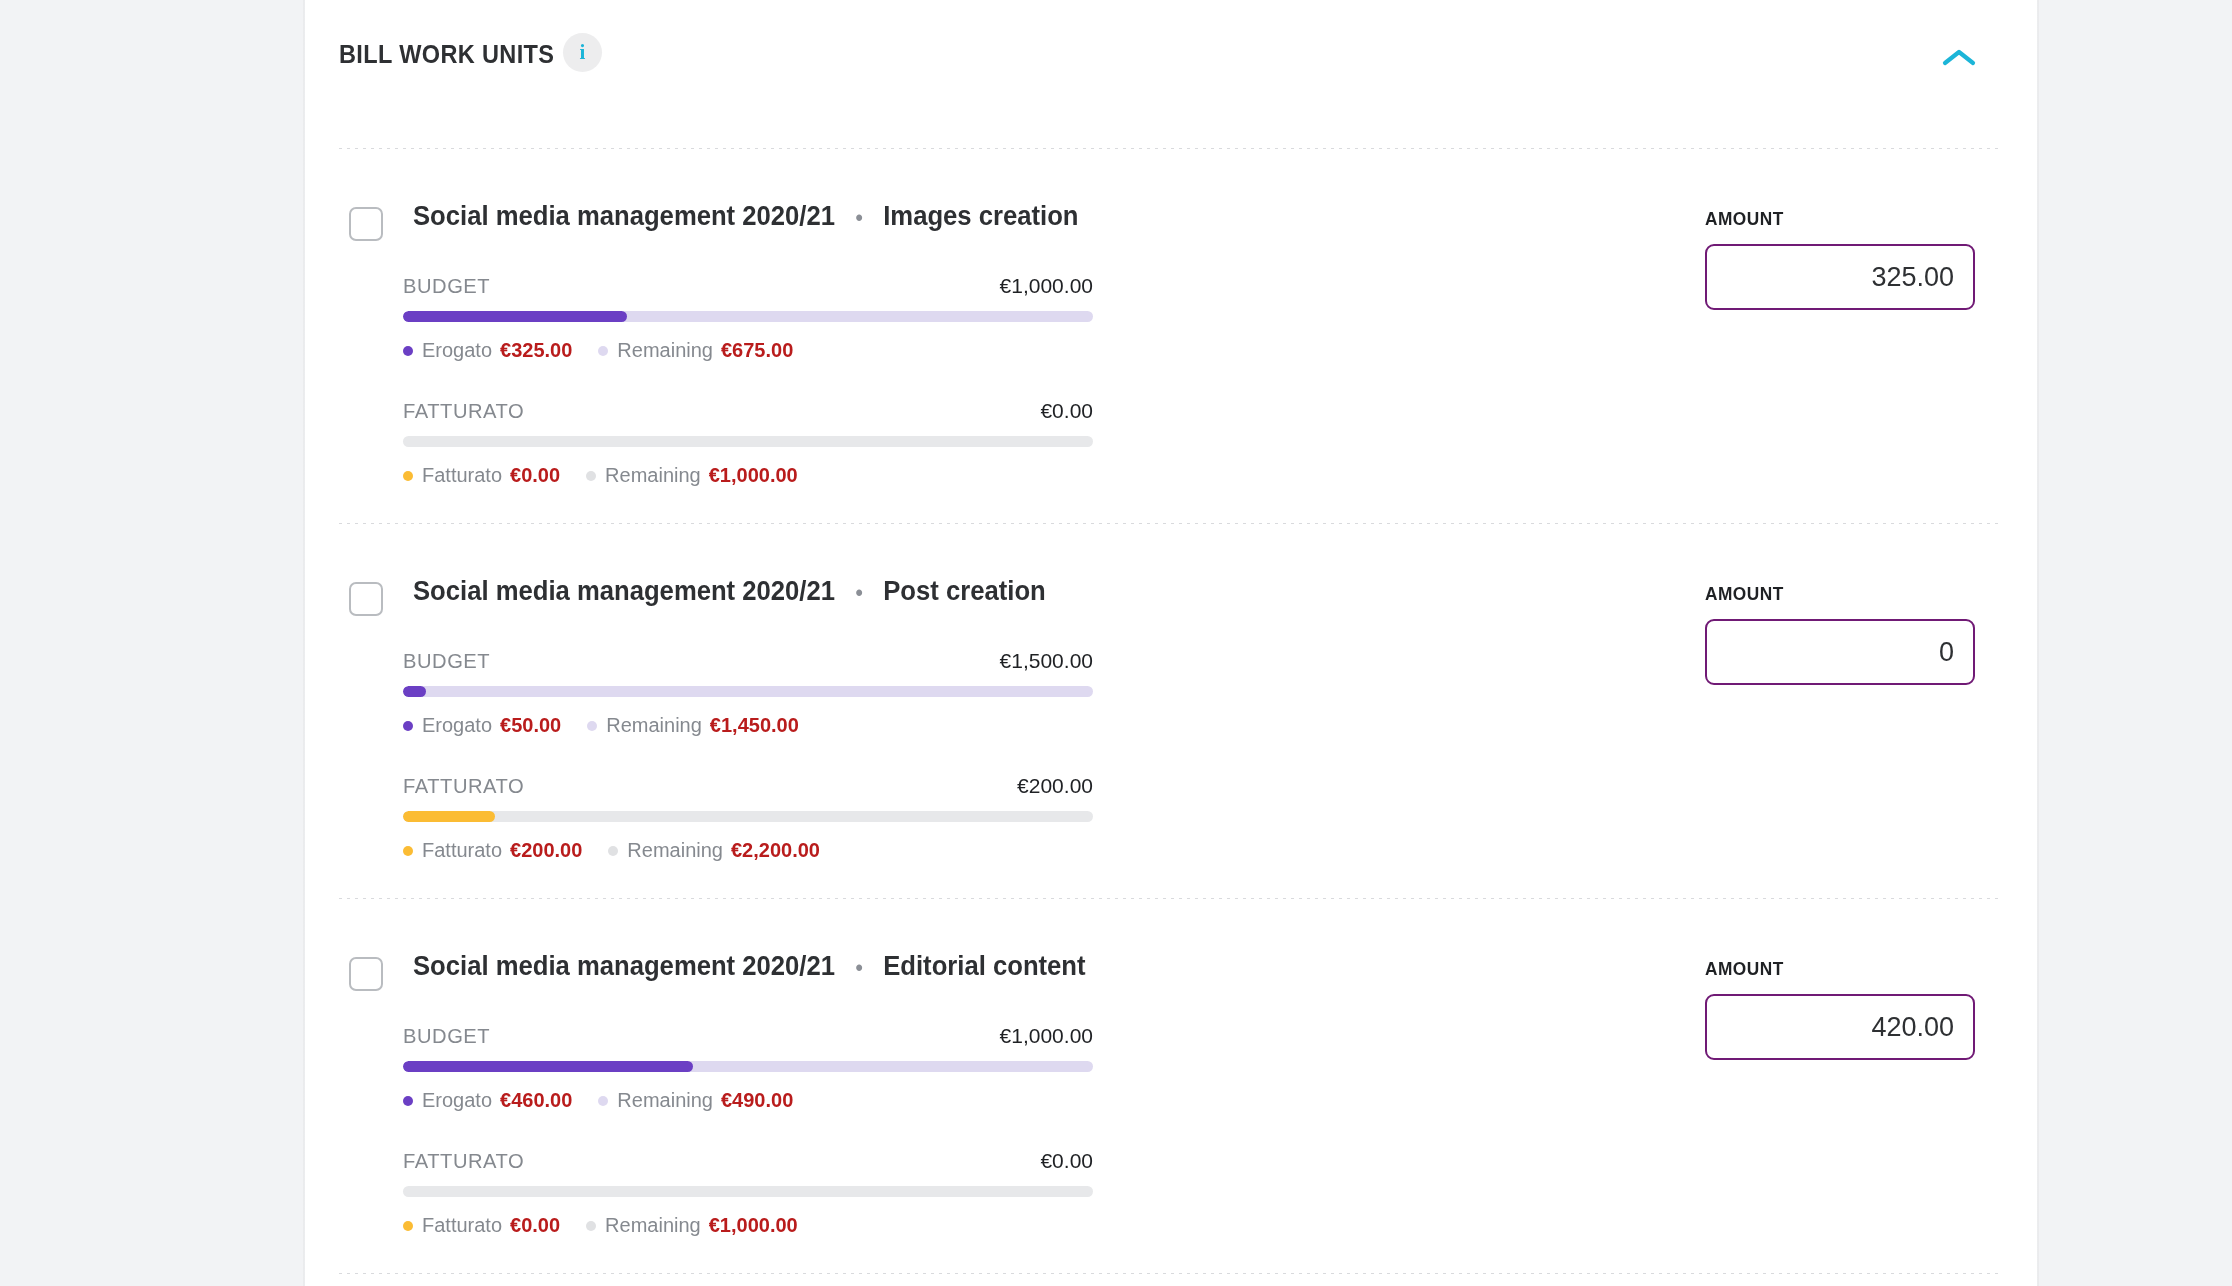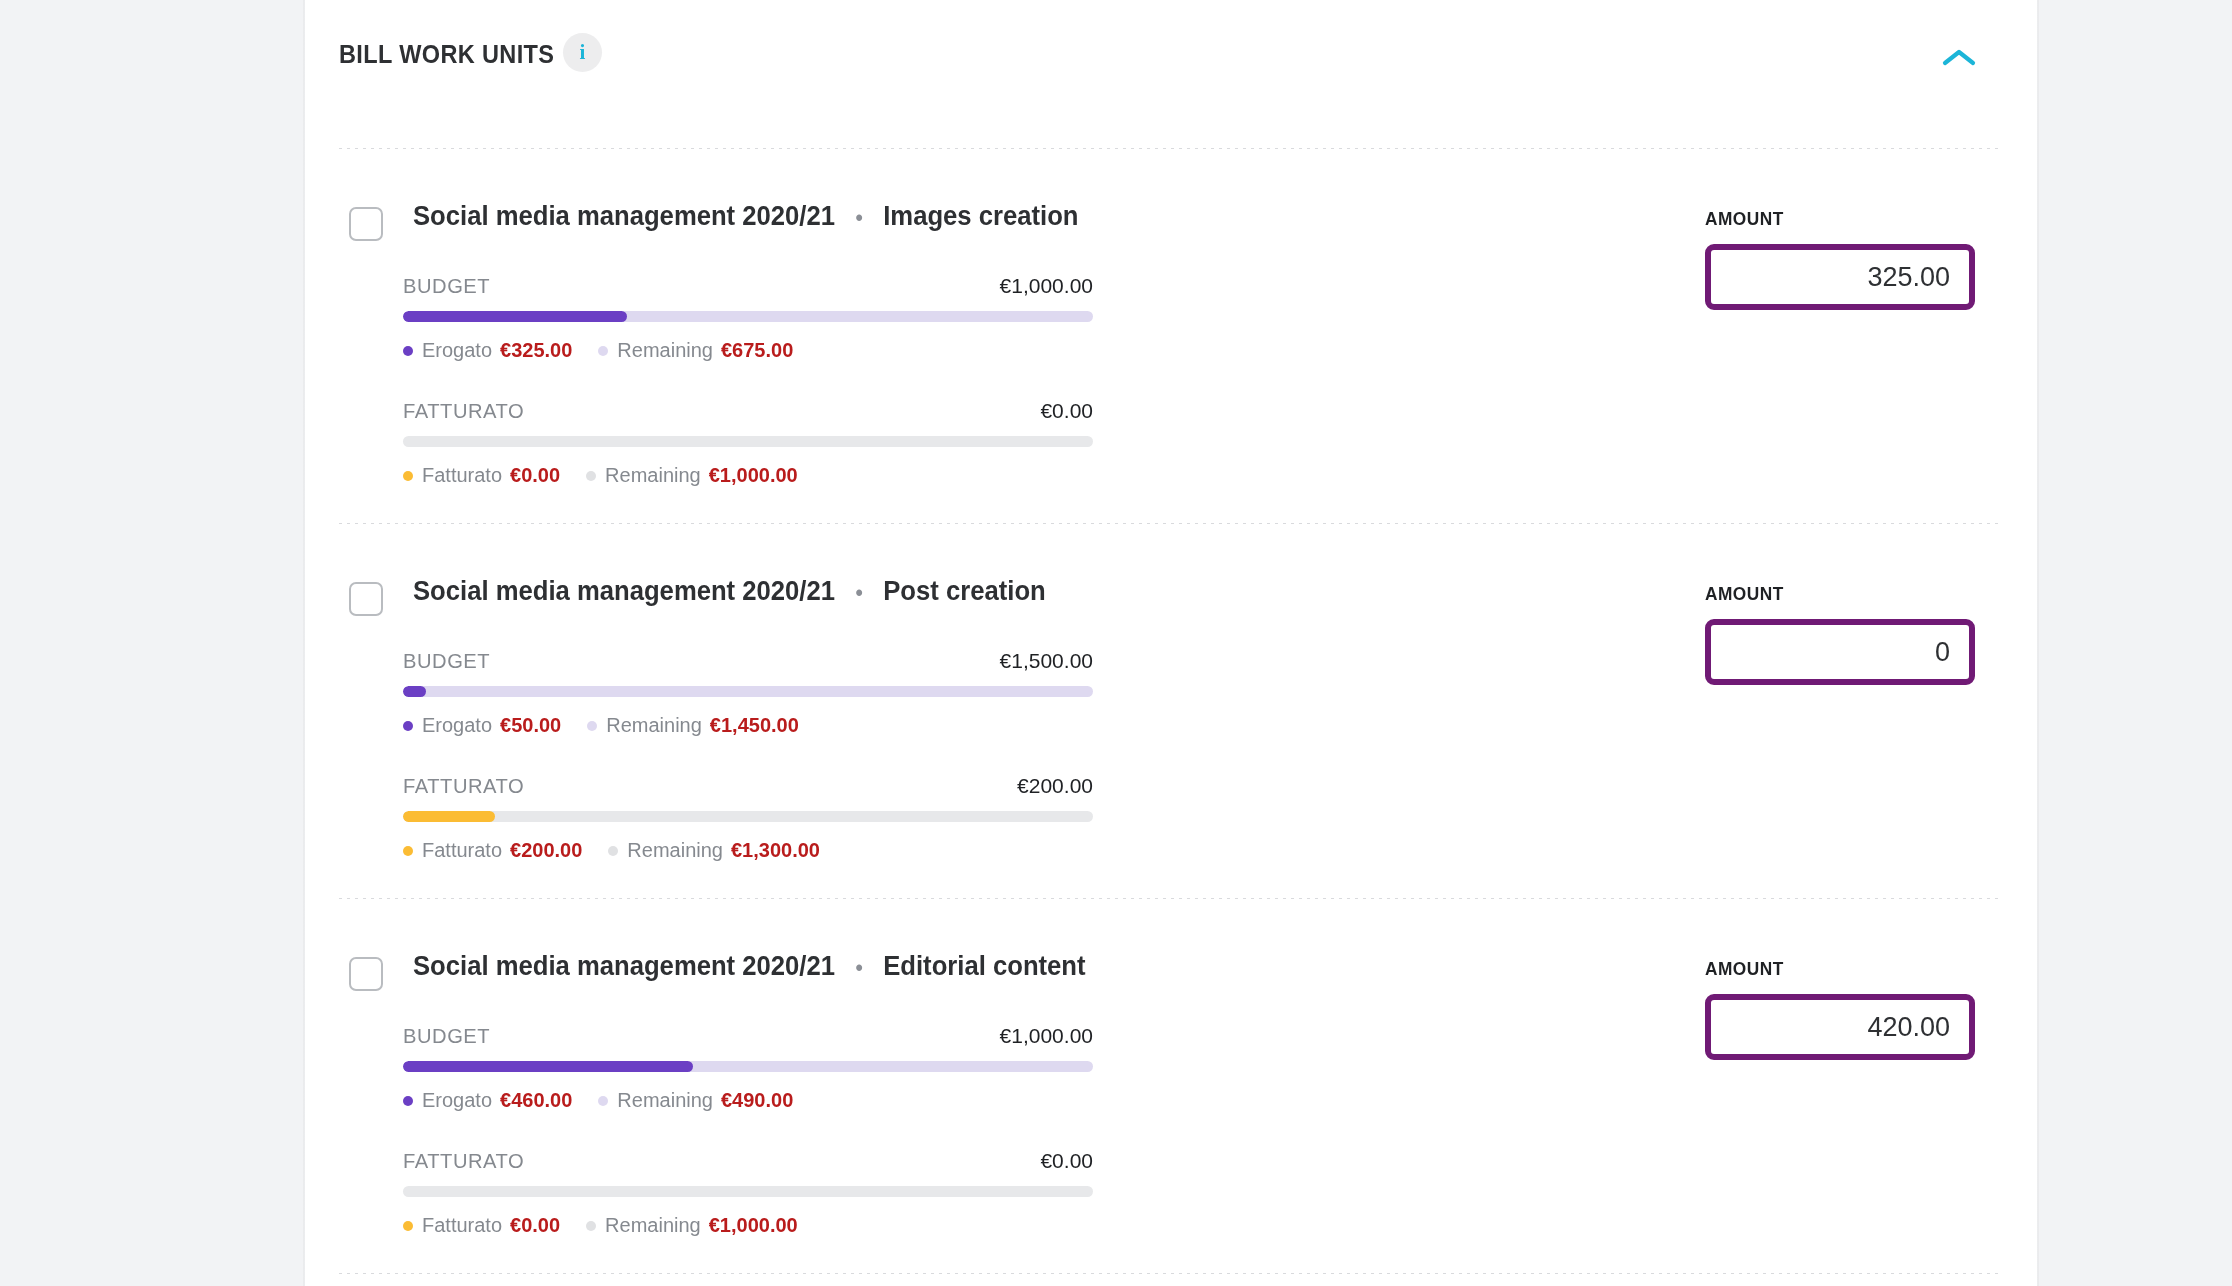--- a/index.html
+++ b/index.html
@@ -123,21 +123,21 @@
 
   
   .amount-block{position:absolute;right:24px;top:265px;width:270px;}
   .amount-label{
     font-size:18px;font-weight:700;color:#1f2124;letter-spacing:.5px;
     margin-bottom:14px;
     transform:scaleX(.96);transform-origin:left center;
   }
   .amount-input{
     width:100%;height:66px;box-sizing:border-box;
-    border:6px solid #701a75;border-radius:9px;background:#fff;
+    border:2px solid #701a75;border-radius:9px;background:#fff;
     text-align:right;padding:0 19px;
     font-size:27px;color:#2e3033;
     font-family:"Liberation Sans", sans-serif;
     outline:none;
   }
 
   
   .unit.u0 .amount-block{top:60px;}
   .unit.u1 .amount-block{top:60px;}
   .unit.u2 .amount-block{top:60px;}
@@ -273,21 +273,21 @@
           </div>
           <div class="legend">
             <div class="legend-item">
               <span class="dot amber"></span>
               <span class="legend-label">Fatturato</span>
               <span class="legend-value">€200.00</span>
             </div>
             <div class="legend-item">
               <span class="dot grey"></span>
               <span class="legend-label">Remaining</span>
-              <span class="legend-value">€1,300.00</span>
+              <span class="legend-value">€2,200.00</span>
             </div>
           </div>
         </div>
 
       </div>
 
       <div class="amount-block">
         <div class="amount-label">AMOUNT</div>
         <input class="amount-input" type="text" readonly="" value="0" style="">
       </div>

